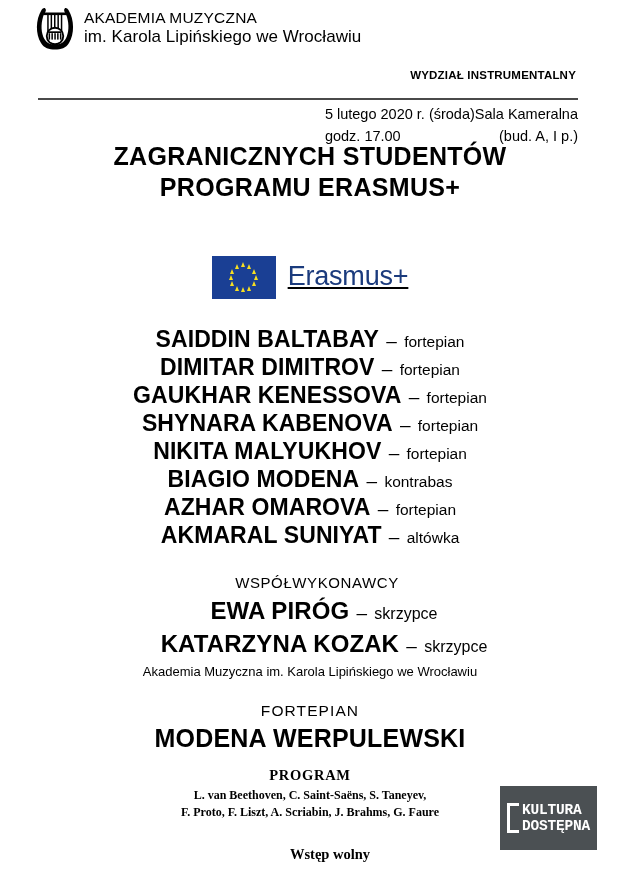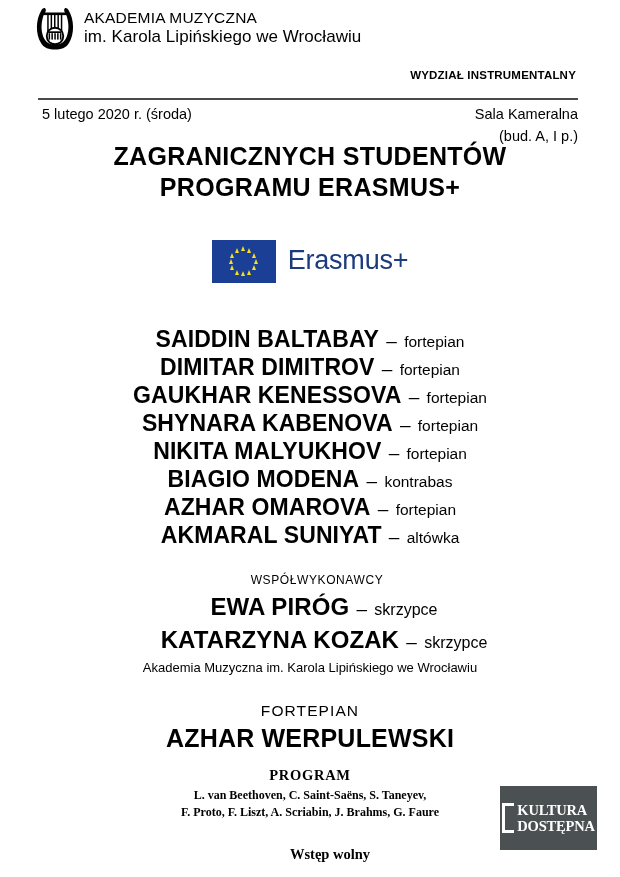--- a/index.html
+++ b/index.html
@@ -71,21 +71,21 @@
     background: #4a4a4a;
   }
 
   
   .info-row {
     position: absolute;
     left: 42px;
     right: 42px;
     top: 103px;
     display: flex;
-    justify-content: space-between;
+    justify-content: flex-end;
     align-items: flex-start;
   }
   .info-col {
     font-size: 14.5px;
     line-height: 1.55;
   }
   .info-col.right { text-align: right; }
 
   
   .title-block {
@@ -100,25 +100,26 @@
     font-weight: bold;
     letter-spacing: 0.3px;
     line-height: 1.23;
   }
 
   
   .erasmus-wrap {
     position: absolute;
     left: 0;
     right: 0;
-    top: 240px;
+    top: 256px;
     display: flex;
     justify-content: center;
     align-items: center;
     gap: 12px;
+    text-decoration: underline;
   }
   .eu-flag {
     width: 64px;
     height: 43px;
     background: #1a3f94;
     position: relative;
     flex: 0 0 auto;
   }
   .eu-flag .star {
     position: absolute;
@@ -165,21 +166,21 @@
 
   
   .co-section {
     position: absolute;
     left: 0;
     right: 0;
     top: 572px;
     text-align: center;
   }
   .section-label {
-    font-size: 12px;
+    font-size: 15px;
     letter-spacing: 0.6px;
     line-height: 1.4;
     padding-left: 14px;
   }
   .co-performer {
     line-height: 1.3;
     white-space: nowrap;
     margin-top: 2px;
     margin-left: 28px;
   }
@@ -271,21 +272,21 @@
     border-left: 3px solid #ffffff;
     border-top: 3px solid #ffffff;
     border-bottom: 3px solid #ffffff;
     margin: 1px 0;
   }
   .kultura-words {
     display: flex;
     flex-direction: column;
     justify-content: center;
     color: #ffffff;
-    font-family: Liberation Serif, serif;
+    font-family: Liberation Mono, monospace;
     font-weight: bold;
     font-size: 14.5px;
     letter-spacing: -0.2px;
     line-height: 1.12;
   }
 </style>
 </head>
 <body>
 
 <div class="header">
@@ -321,20 +322,21 @@
   </div>
 </div>
 
 <div class="faculty">WYDZIAŁ INSTRUMENTALNY</div>
 
 <div class="rule"></div>
 
 <div class="info-row">
   <div class="info-col left">
     <div>5 lutego 2020 r. (środa)</div>
+    <div>godz. 17.00</div>
   </div>
   <div class="info-col right">
     <div>Sala Kameralna</div>
     <div>(bud. A, I p.)</div>
   </div>
 </div>
 
 <div class="title-block">
   <div class="title-line">ZAGRANICZNYCH STUDENTÓW</div>
   <div class="title-line">PROGRAMU ERASMUS+</div>
@@ -373,21 +375,21 @@
   <div class="section-label">WSPÓŁWYKONAWCY</div>
   <div id="co-performers-list">
       <div class="co-performer"><span class="pname">EWA PIRÓG</span><span class="dash"> – </span><span class="inst">skrzypce</span></div>
       <div class="co-performer"><span class="pname">KATARZYNA KOZAK</span><span class="dash"> – </span><span class="inst">skrzypce</span></div>
     </div>
   <div class="affiliation">Akademia Muzyczna im. Karola Lipińskiego we Wrocławiu</div>
 </div>
 
 <div class="piano-section">
   <div class="piano-label">FORTEPIAN</div>
-  <div class="piano-name">AZHAR WERPULEWSKI</div>
+  <div class="piano-name">MODENA WERPULEWSKI</div>
 </div>
 
 <div class="program-section">
   <div class="program-label">PROGRAM</div>
   <div class="program-line">L. van Beethoven, C. Saint-Saëns, S. Taneyev,</div>
   <div class="program-line">F. Proto, F. Liszt, A. Scriabin, J. Brahms, G. Faure</div>
   <div class="free-entry">Wstęp wolny</div>
 </div>
 
 <div class="kultura-badge">

